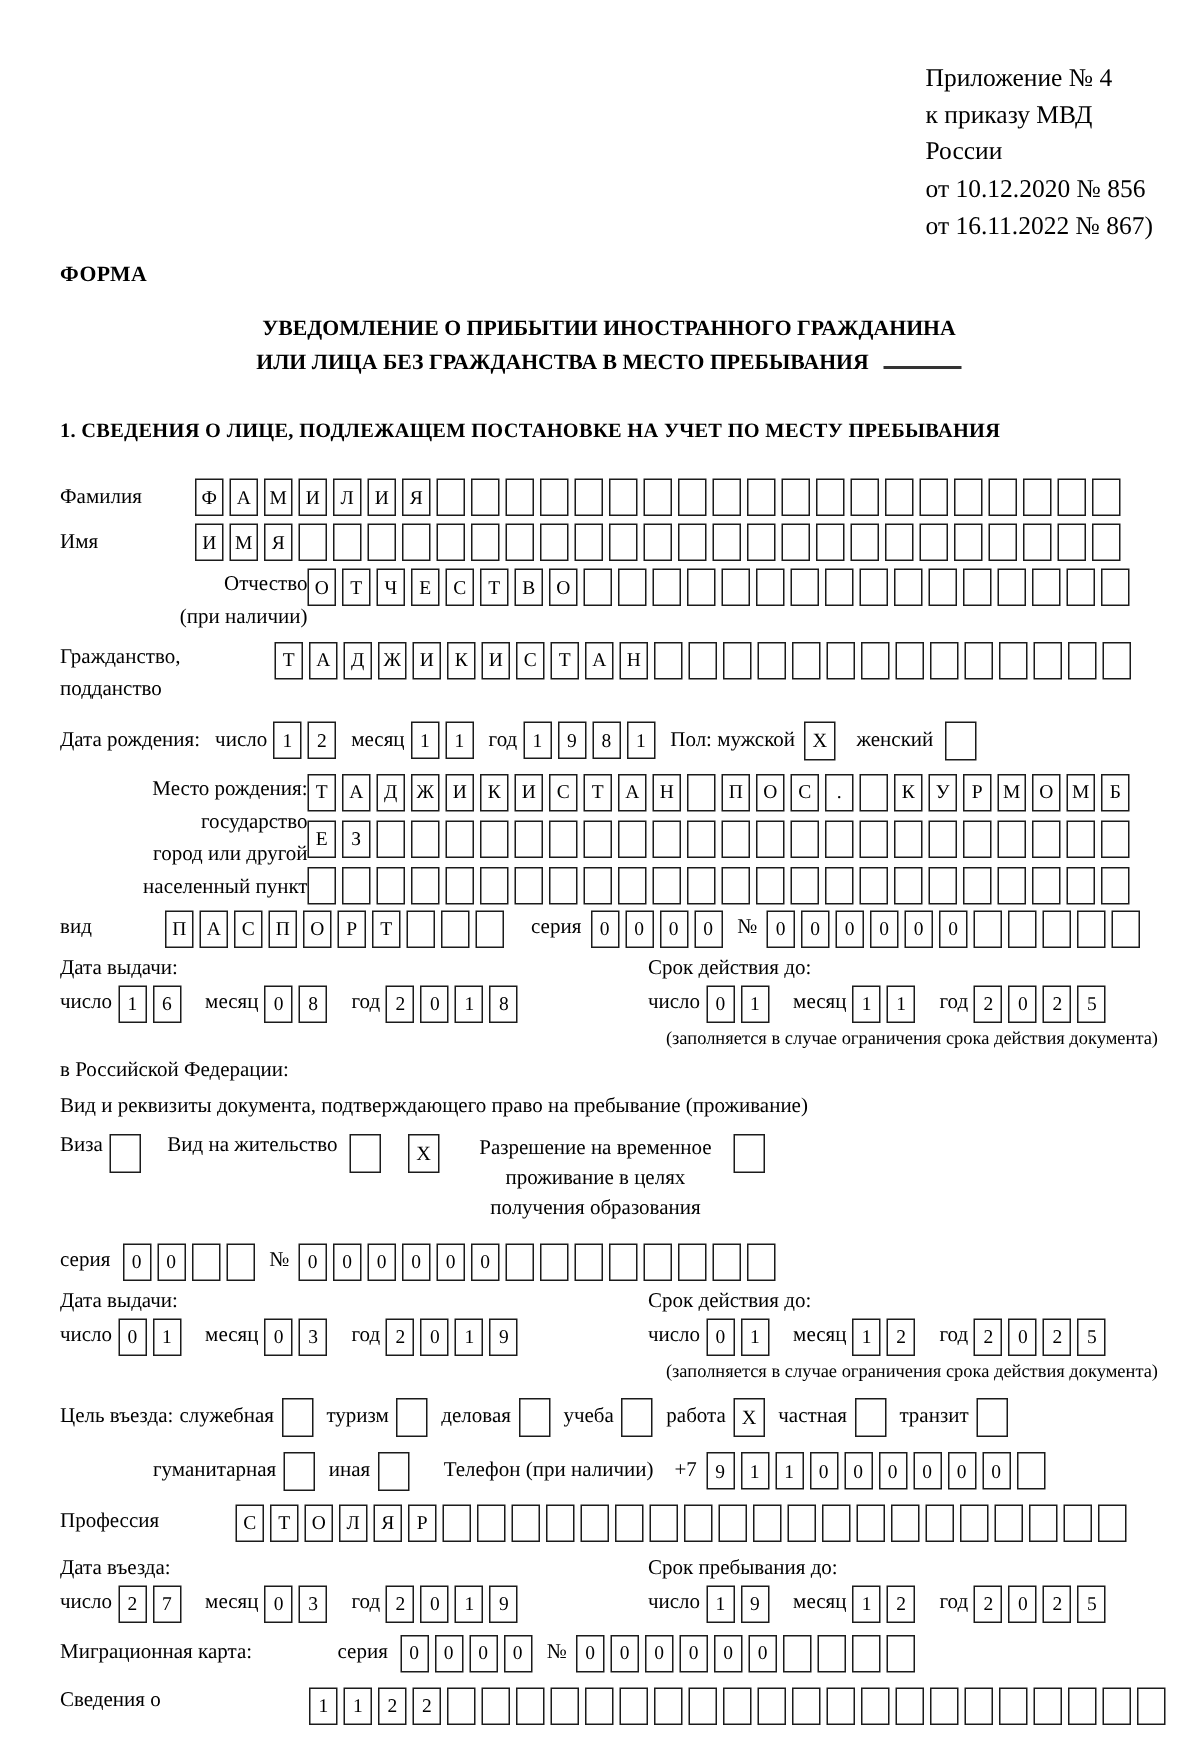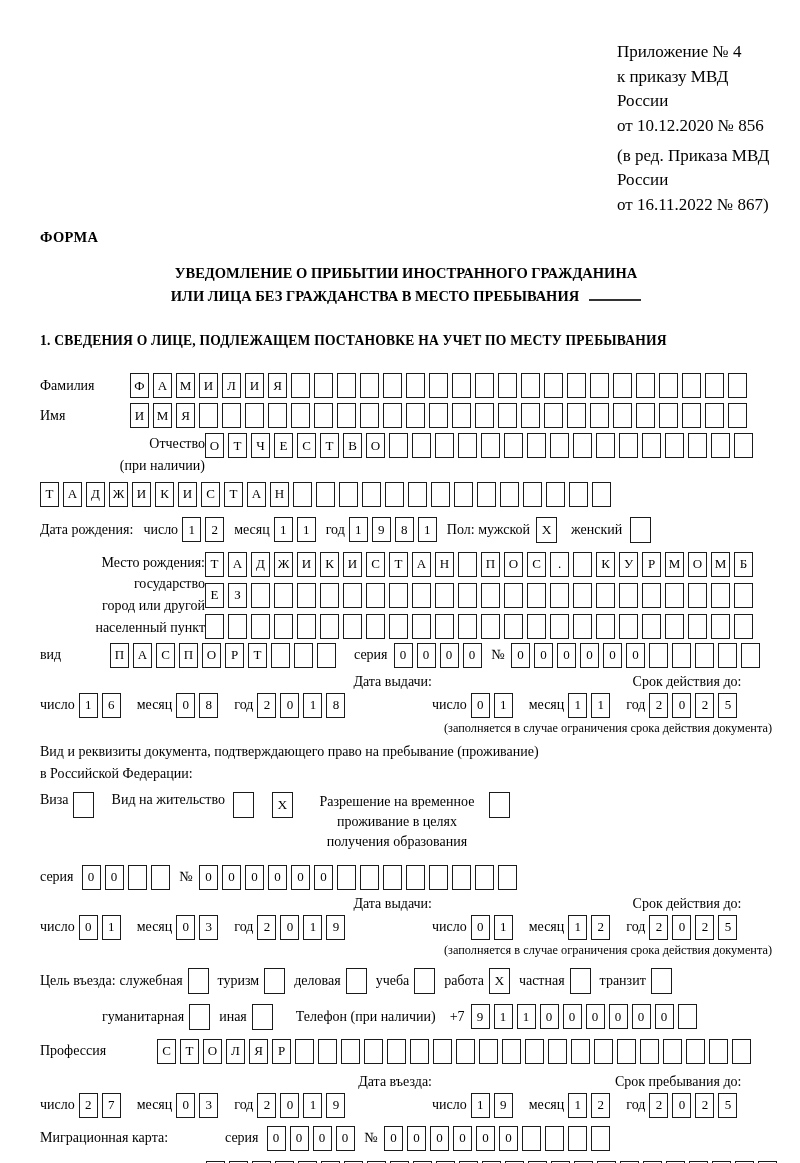--- a/index.html
+++ b/index.html
@@ -34,21 +34,21 @@
 
   .stack { display: flex; flex-direction: column; }
   .stack .cells { margin-bottom: 6px; }
   .stack .cells:last-child { margin-bottom: 0; }
 
   .doc-heading { text-align: center; font-weight: bold; font-size: 13.8px; margin-top: 8px; }
 
   .dates { display: flex; margin-top: 6px; }
   .dgroup { display: flex; flex-direction: column; }
   .dgroup.left { width: 392px; }
-  .dhead { text-align: right; margin-bottom: 3px; }
+  .dhead { text-align: left; margin-bottom: 3px; }
   .dline { display: flex; align-items: center; }
   .dlbl { margin: 0 4px 0 12px; flex: none; }
   .dlbl.first { margin-left: 0; }
   .note { font-size: 12.3px; text-align: right; margin-top: 3px; }
 
   .opts-row { display: flex; align-items: flex-start; margin-top: 10px; }
   .opt { display: flex; align-items: flex-start; }
   .opt-label { text-align: center; line-height: 1.45; }
   .opt-label.w200 { width: 205px; } .opt-label.w172 { width: 172px; }
 
@@ -60,21 +60,20 @@
 </style>
 </head>
 <body>
 
 <div class="page">
 
   <div class="ref-block">
     <div>Приложение № 4</div>
     <div>к приказу МВД России</div>
     <div>от 10.12.2020 № 856</div>
-    <div class="gap">(в ред. Приказа МВД России</div>
     <div>от 16.11.2022 № 867)</div>
   </div>
 
   <div class="form-label">ФОРМА</div>
 
   <div class="form-title">
     <div>УВЕДОМЛЕНИЕ О ПРИБЫТИИ ИНОСТРАННОГО ГРАЖДАНИНА</div>
     <div><span>ИЛИ ЛИЦА БЕЗ ГРАЖДАНСТВА В МЕСТО ПРЕБЫВАНИЯ</span><span class="blank-line"></span></div>
   </div>
 
@@ -173,20 +172,24 @@
         <span class="cell"></span>
         <span class="cell"></span>
         <span class="cell"></span>
         <span class="cell"></span>
         <span class="cell"></span>
         <span class="cell"></span>
       </span>
   </div>
 
   <div class="row top">
+    <span class="lbl2 w143">
+      <div>Гражданство,</div>
+      <div>подданство</div>
+    </span>
     <span class="cells">
         <span class="cell">Т</span>
         <span class="cell">А</span>
         <span class="cell">Д</span>
         <span class="cell">Ж</span>
         <span class="cell">И</span>
         <span class="cell">К</span>
         <span class="cell">И</span>
         <span class="cell">С</span>
         <span class="cell">Т</span>
@@ -402,22 +405,22 @@
             <span class="cell">2</span>
             <span class="cell">0</span>
             <span class="cell">2</span>
             <span class="cell">5</span>
           </span>
       </div>
     </div>
   </div>
   <div class="note">(заполняется в случае ограничения срока действия документа)</div>
 
+  <div style="margin-top:6px;">в Российской Федерации:</div>
   <div style="margin-top:8px;">Вид и реквизиты документа, подтверждающего право на пребывание (проживание)</div>
-  <div style="margin-top:6px;">в Российской Федерации:</div>
 
   <div class="opts-row">
     <span class="opt">
       <span class="lbl mr4">Виза</span>
       <span class="cell cbox"></span>
     </span>
     <span class="opt ml14">
       <span class="lbl mr8">Вид на жительство</span>
       <span class="cell cbox"></span>
     </span>

